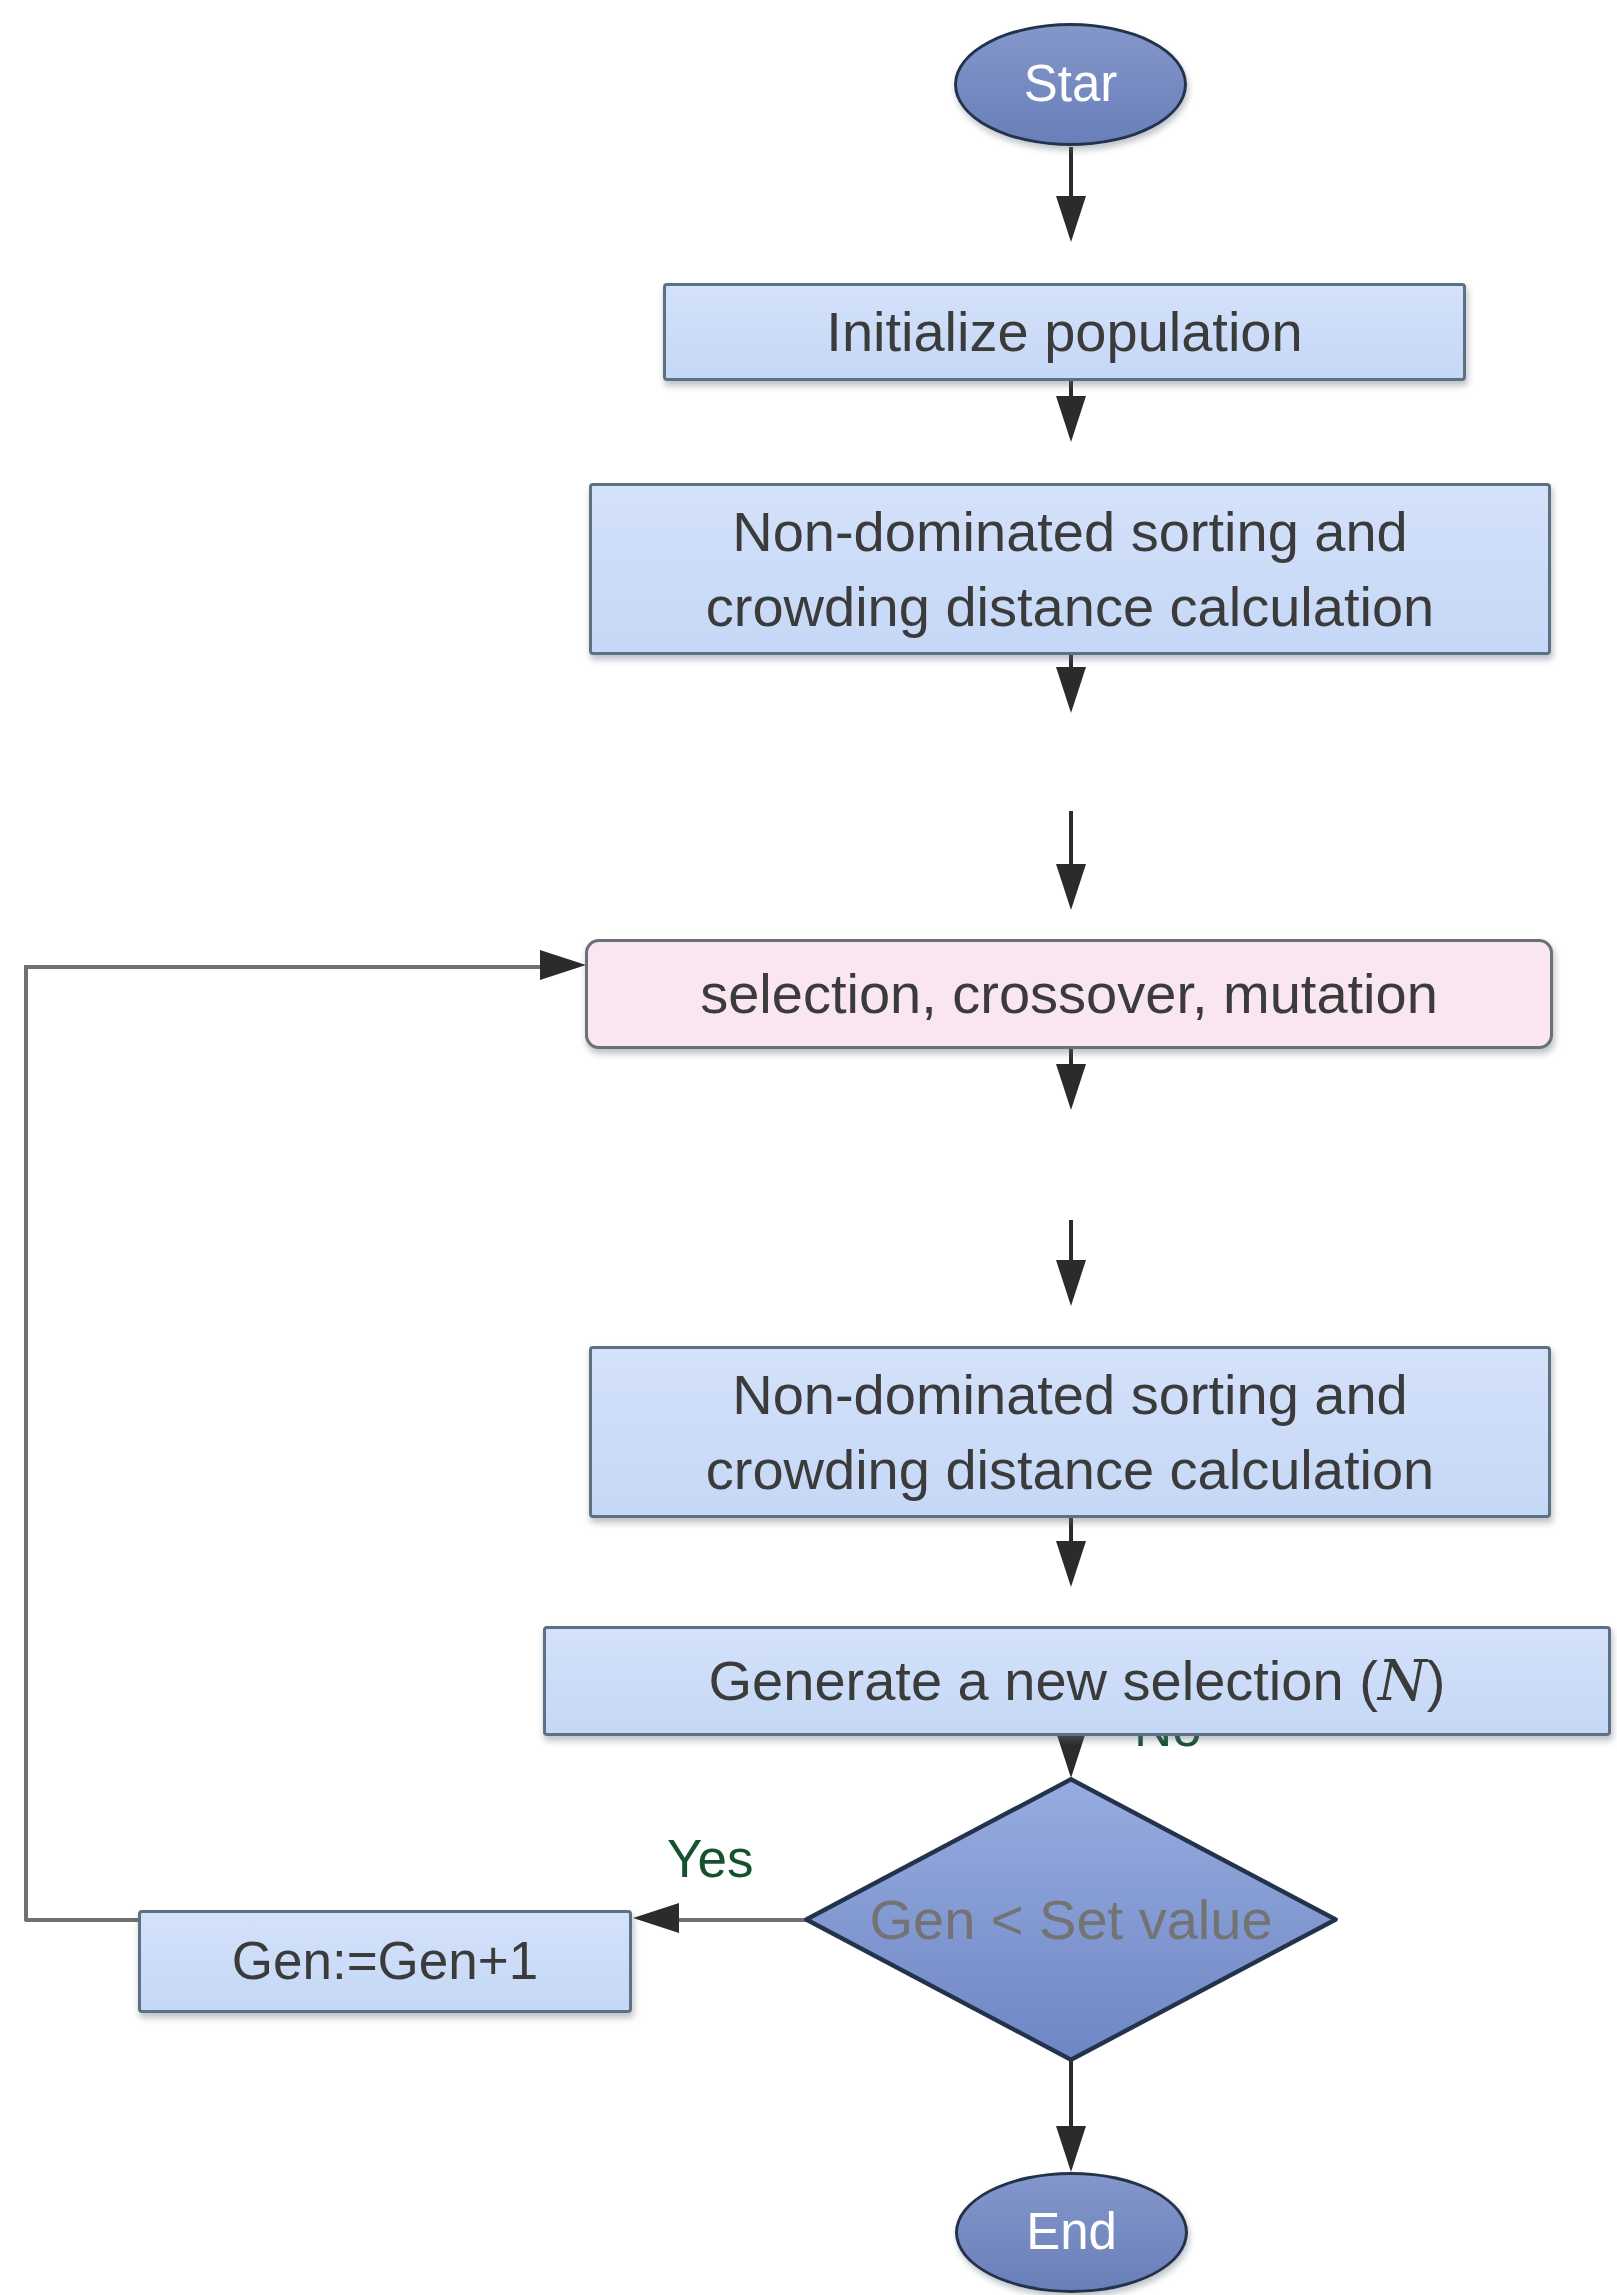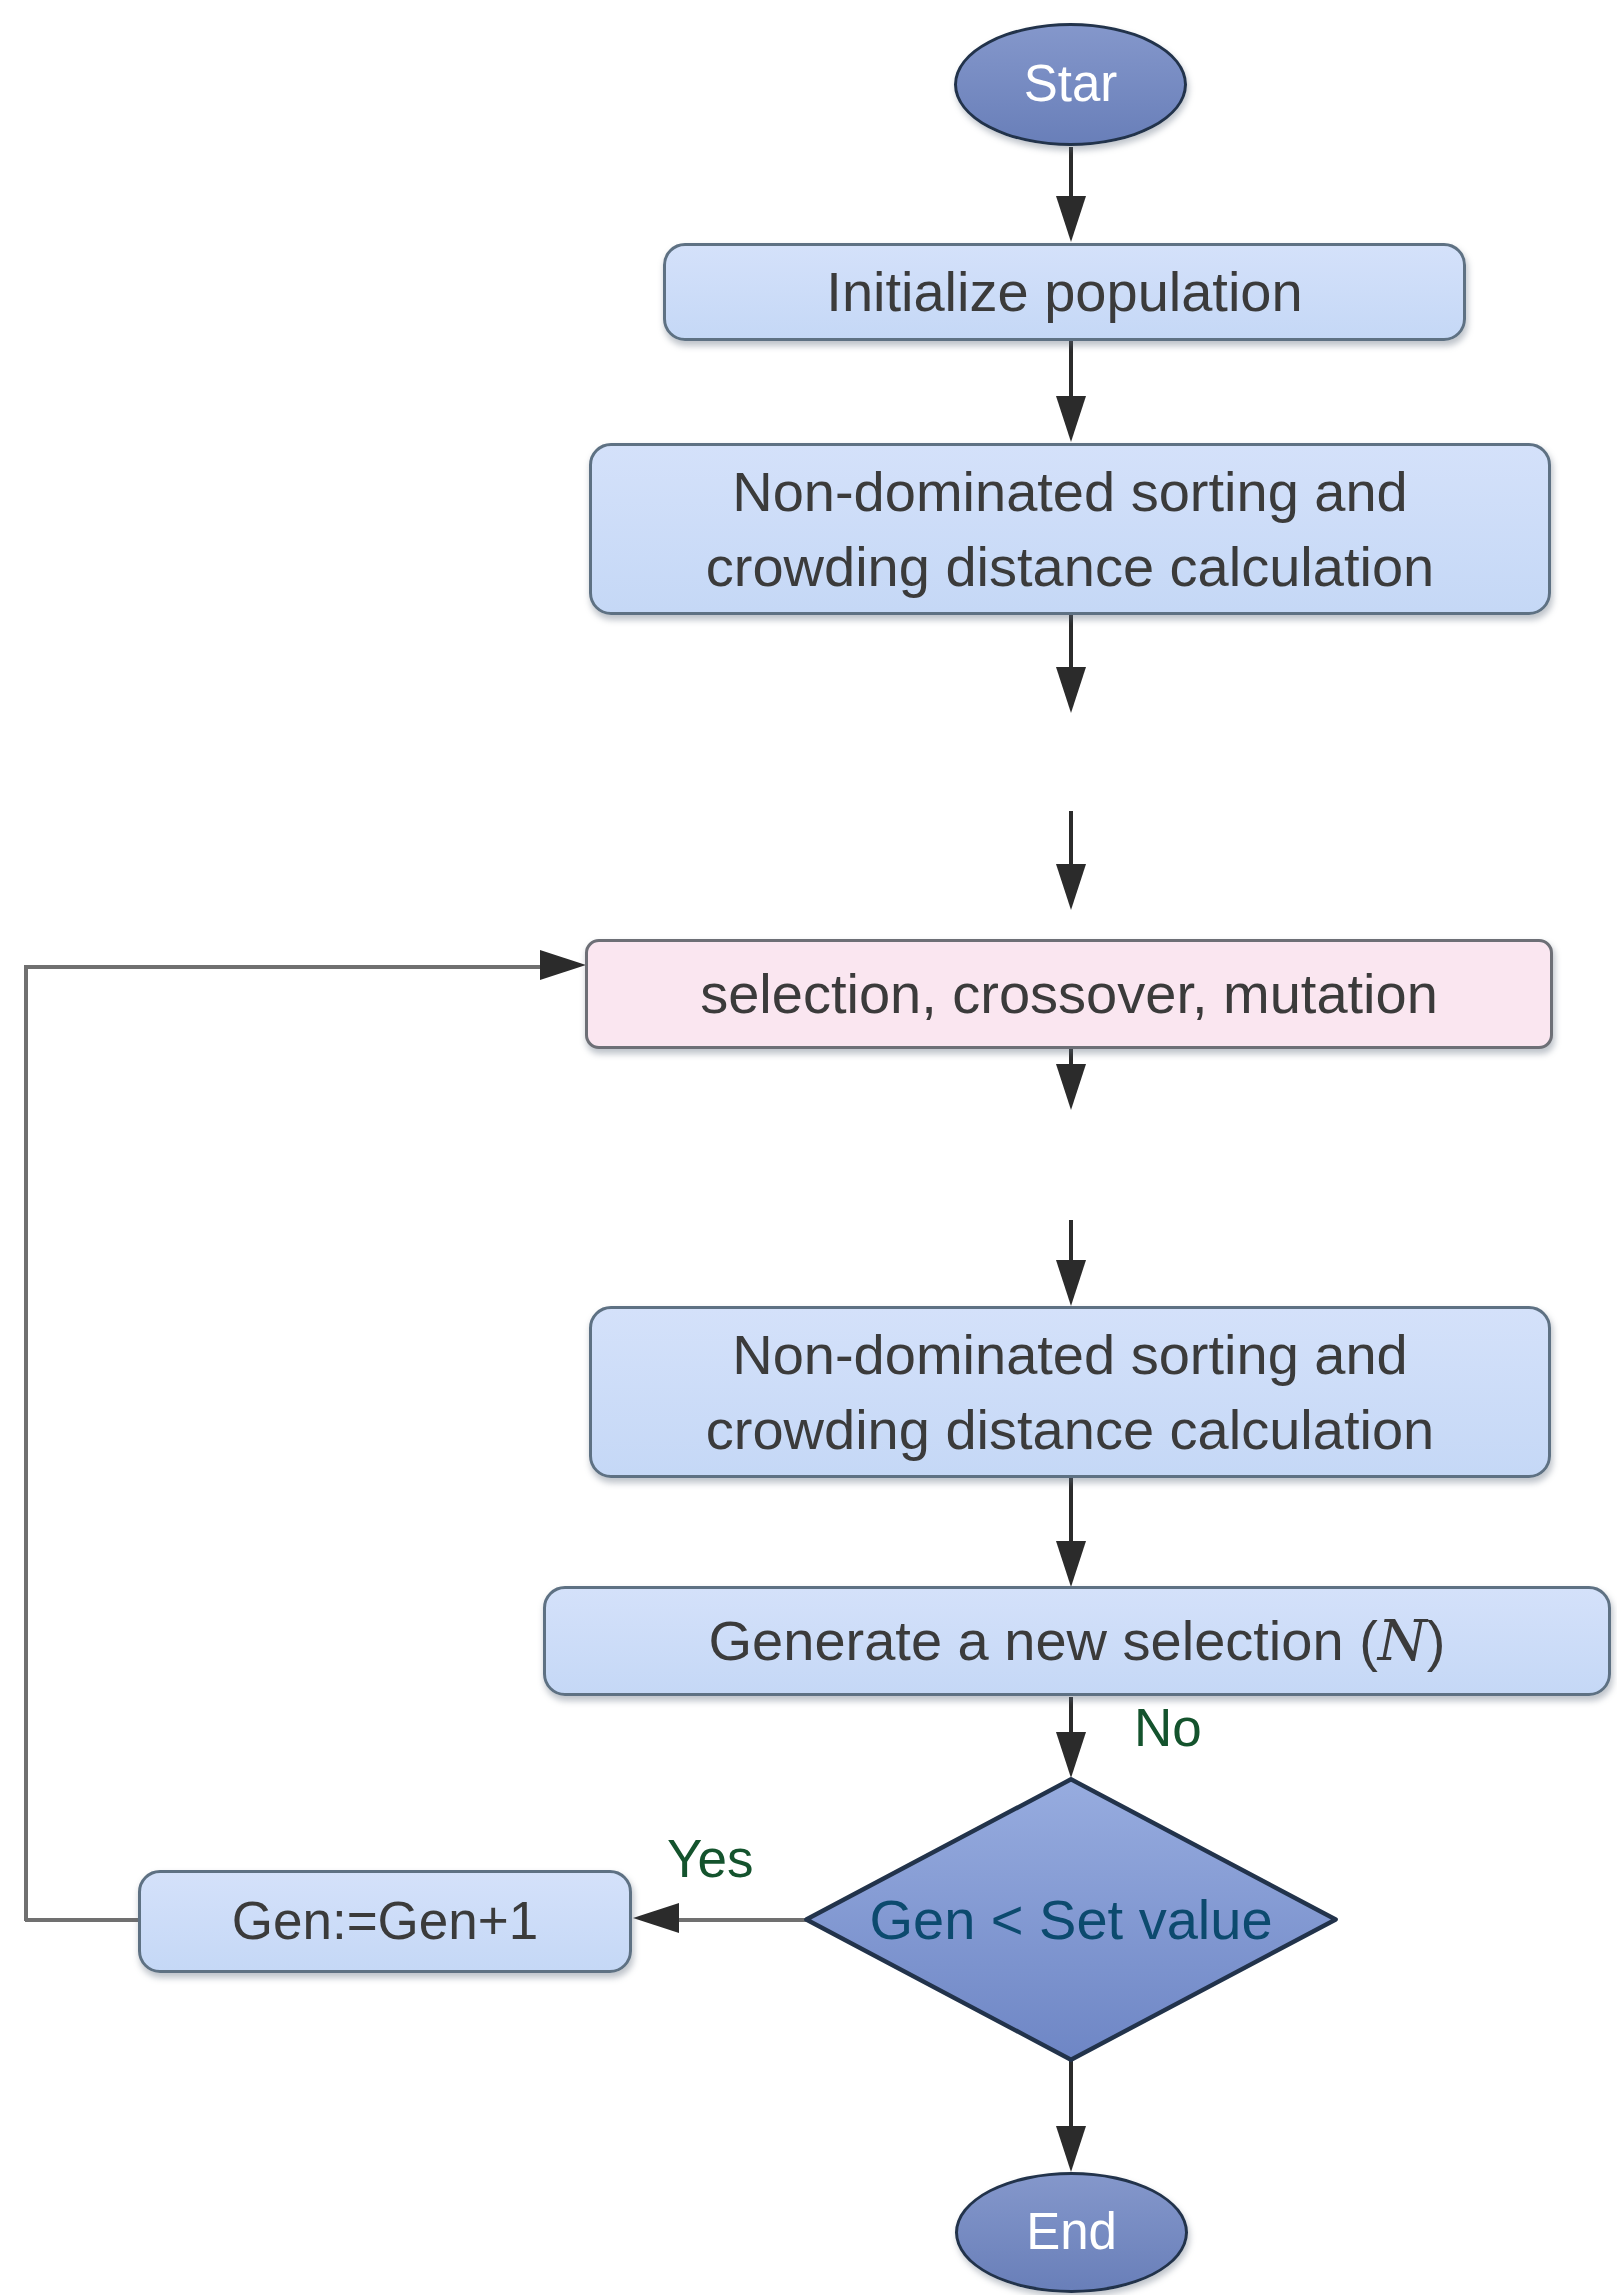--- a/index.html
+++ b/index.html
@@ -22,23 +22,24 @@
     display: flex;
     flex-direction: column;
     align-items: center;
     justify-content: center;
     text-align: center;
     line-height: 1.18;
   }
   .process {
     background: linear-gradient(180deg, #d4e1fa 0%, #c5d8f6 100%);
     border: 3.5px solid #5e7183;
-    border-radius: 22px;
+    border-radius: 4px;
     color: #3b3b3b;
     box-shadow: 1.8px 4.4px 6.1px rgba(96,108,126,0.40);
+    margin-top: 40px;
   }
   .variation {
     background: #fae6f0;
     border: 3.5px solid #6d6f76;
     border-radius: 14px;
     color: #3b3b3b;
     box-shadow: 1.8px 4.4px 6.1px rgba(96,108,126,0.40);
     margin-top: 29px;
   }
   .terminal {
@@ -57,21 +58,21 @@
     font-family: "DejaVu Serif", serif;
   }
   
   .decision-wrap { position: absolute; }
   .decision-label {
     position: absolute;
     left: 0; top: 0; right: 0; bottom: 0;
     display: flex;
     align-items: center;
     justify-content: center;
-    color: #0c4a6e;
+    color: #737373;
     font-size: 56px;
   }
   
   .vline { position: absolute; width: 3.5px; background: #2b2b2b; }
   .hline { position: absolute; height: 3.5px; background: #707070; }
   .ah-down {
     position: absolute; width: 0; height: 0;
     border-left: 15px solid transparent;
     border-right: 15px solid transparent;
     border-top: 46px solid #2b2b2b;

